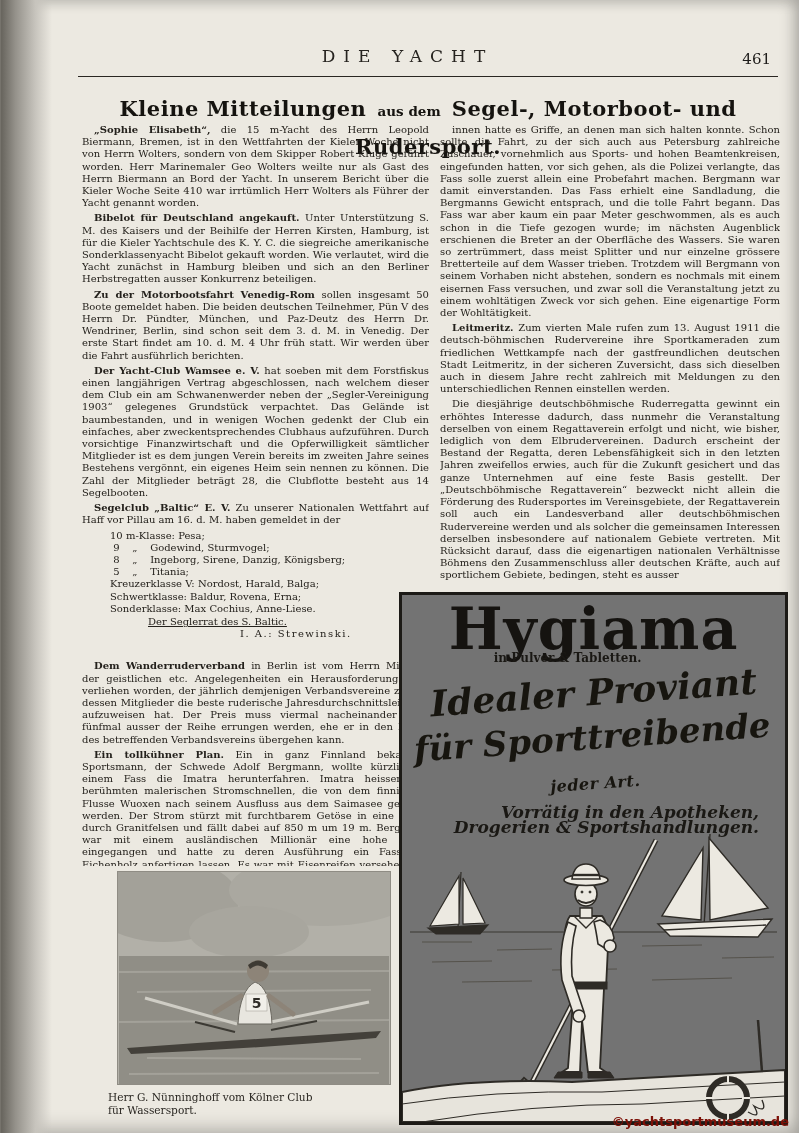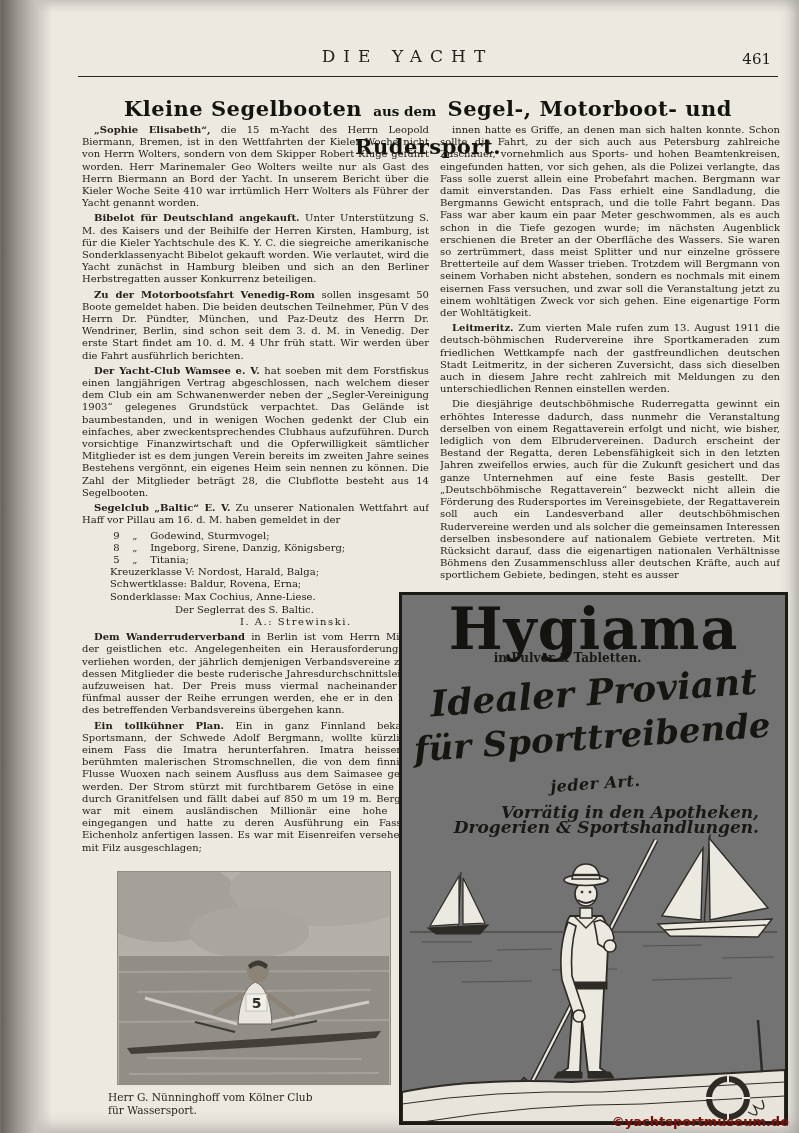--- a/index.html
+++ b/index.html
@@ -30,22 +30,22 @@
   .h-small{ font-size:13.5px; }
   .col{
     position:absolute; text-align:justify;
     font-size:10px; line-height:12.2px; color:#24211c;
   }
   .col-left{ left:82px; top:124px; width:347px; height:742px; overflow:hidden; }
   .col-right{ left:440px; top:124px; width:340px; height:462px; overflow:hidden; }
   .par{ margin:0 0 3px 0; text-indent:12px; }
   .lead{ font-weight:bold; }
   .list-line{ white-space:pre; margin-left:28px; line-height:12.2px; }
-  .sig1{ margin-left:93px; margin-top:1px; }
-  .sig2{ margin-left:158px; letter-spacing:1.5px; margin-bottom:3px; }
+  .sig1{ margin-left:66px; margin-top:1px;text-decoration:underline; }
+  .sig2{ margin-left:158px; letter-spacing:1.5px; margin-bottom:20px; }
   .photo-figure{ position:absolute; left:108px; top:872px; width:292px; }
   .photo{
     width:272px; height:212px; margin:0 auto; background:#b2b0a8;
     outline:1px solid #8f8c84;
   }
   .photo svg{ display:block; width:100%; height:100%; }
   .caption{ margin-top:7px; font-size:10.6px; line-height:13px; color:#2a2722; }
   .ad{
     position:absolute; left:399px; top:592px; width:389px; height:533px;
     border:3px solid #1c1a16; box-sizing:border-box; background:#737373; overflow:hidden;
@@ -84,28 +84,29 @@
 <body>
 
 <div class="page">
 
   <div class="binding"></div>
 
   <div class="journal">DIE YACHT</div>
   <div class="pagenum">461</div>
   <hr class="headrule">
 
-  <h1 class="headline"><span class="h-big">Kleine Segelbooten</span> <span class="h-small">aus dem</span> <span class="h-big">Segel-, Motorboot- und Rudersport.</span></h1>
+  <h1 class="headline"><span class="h-big">Kleine Mitteilungen</span> <span class="h-small">aus dem</span> <span class="h-big">Segel-, Motorboot- und Rudersport.</span></h1>
 
   <div class="col col-left">
     <p class="par"><span class="lead">„Sophie Elisabeth“,</span> <span>die 15 m-Yacht des Herrn Leopold Biermann, Bremen, ist in den Wettfahrten der Kieler Woche nicht von Herrn Wolters, sondern von dem Skipper Robert Kluge geführt worden. Herr Marinemaler Geo Wolters weilte nur als Gast des Herrn Biermann an Bord der Yacht. In unserem Bericht über die Kieler Woche Seite 410 war irrtümlich Herr Wolters als Führer der Yacht genannt worden.</span></p>
     <p class="par"><span class="lead">Bibelot für Deutschland angekauft.</span> <span>Unter Unterstützung S. M. des Kaisers und der Beihilfe der Herren Kirsten, Hamburg, ist für die Kieler Yachtschule des K. Y. C. die siegreiche amerikanische Sonderklassenyacht Bibelot gekauft worden. Wie verlautet, wird die Yacht zunächst in Hamburg bleiben und sich an den Berliner Herbstregatten ausser Konkurrenz beteiligen.</span></p>
     <p class="par"><span class="lead">Zu der Motorbootsfahrt Venedig-Rom</span> <span>sollen insgesamt 50 Boote gemeldet haben. Die beiden deutschen Teilnehmer, Pün V des Herrn Dr. Pündter, München, und Paz-Deutz des Herrn Dr. Wendriner, Berlin, sind schon seit dem 3. d. M. in Venedig. Der erste Start findet am 10. d. M. 4 Uhr früh statt. Wir werden über die Fahrt ausführlich berichten.</span></p>
     <p class="par"><span class="lead">Der Yacht-Club Wamsee e. V.</span> <span>hat soeben mit dem Forstfiskus einen langjährigen Vertrag abgeschlossen, nach welchem dieser dem Club ein am Schwanenwerder neben der „Segler-Vereinigung 1903“ gelegenes Grundstück verpachtet. Das Gelände ist baumbestanden, und in wenigen Wochen gedenkt der Club ein einfaches, aber zweckentsprechendes Clubhaus aufzuführen. Durch vorsichtige Finanzwirtschaft und die Opferwilligkeit sämtlicher Mitglieder ist es dem jungen Verein bereits im zweiten Jahre seines Bestehens vergönnt, ein eigenes Heim sein nennen zu können. Die Zahl der Mitglieder beträgt 28, die Clubflotte besteht aus 14 Segelbooten.</span></p>
     <p class="par"><span class="lead">Segelclub „Baltic“ E. V.</span> <span>Zu unserer Nationalen Wettfahrt auf Haff vor Pillau am 16. d. M. haben gemeldet in der</span></p>
+    <div class="list-line">10 m-Klasse: Pesa;</div>
     <div class="list-line"> 9    „    Godewind, Sturmvogel;</div>
     <div class="list-line"> 8    „    Ingeborg, Sirene, Danzig, Königsberg;</div>
     <div class="list-line"> 5    „    Titania;</div>
     <div class="list-line">Kreuzerklasse V: Nordost, Harald, Balga;</div>
     <div class="list-line">Schwertklasse: Baldur, Rovena, Erna;</div>
     <div class="list-line">Sonderklasse: Max Cochius, Anne-Liese.</div>
     <div class="sig1">Der Seglerrat des S. Baltic.</div>
     <div class="sig2">I. A.: Strewinski.</div>
     <p class="par"><span class="lead">Dem Wanderruderverband</span> <span>in Berlin ist vom Herrn Minister der geistlichen etc. Angelegenheiten ein Herausforderungspreis verliehen worden, der jährlich demjenigen Verbandsvereine zufällt, dessen Mitglieder die beste ruderische Jahresdurchschnittsleistung aufzuweisen hat. Der Preis muss viermal nacheinander oder fünfmal ausser der Reihe errungen werden, ehe er in den Besitz des betreffenden Verbandsvereins übergehen kann.</span></p>
     <p class="par"><span class="lead">Ein tollkühner Plan.</span> <span>Ein in ganz Finnland bekannter Sportsmann, der Schwede Adolf Bergmann, wollte kürzlich in einem Fass die Imatra herunterfahren. Imatra heissen die berühmten malerischen Stromschnellen, die von dem finnischen Flusse Wuoxen nach seinem Ausfluss aus dem Saimasee gebildet werden. Der Strom stürzt mit furchtbarem Getöse in eine Rinne durch Granitfelsen und fällt dabei auf 850 m um 19 m. Bergmann war mit einem ausländischen Millionär eine hohe Wette eingegangen und hatte zu deren Ausführung ein Fass aus Eichenholz anfertigen lassen. Es war mit Eisenreifen versehen und mit Filz ausgeschlagen;</span></p>

